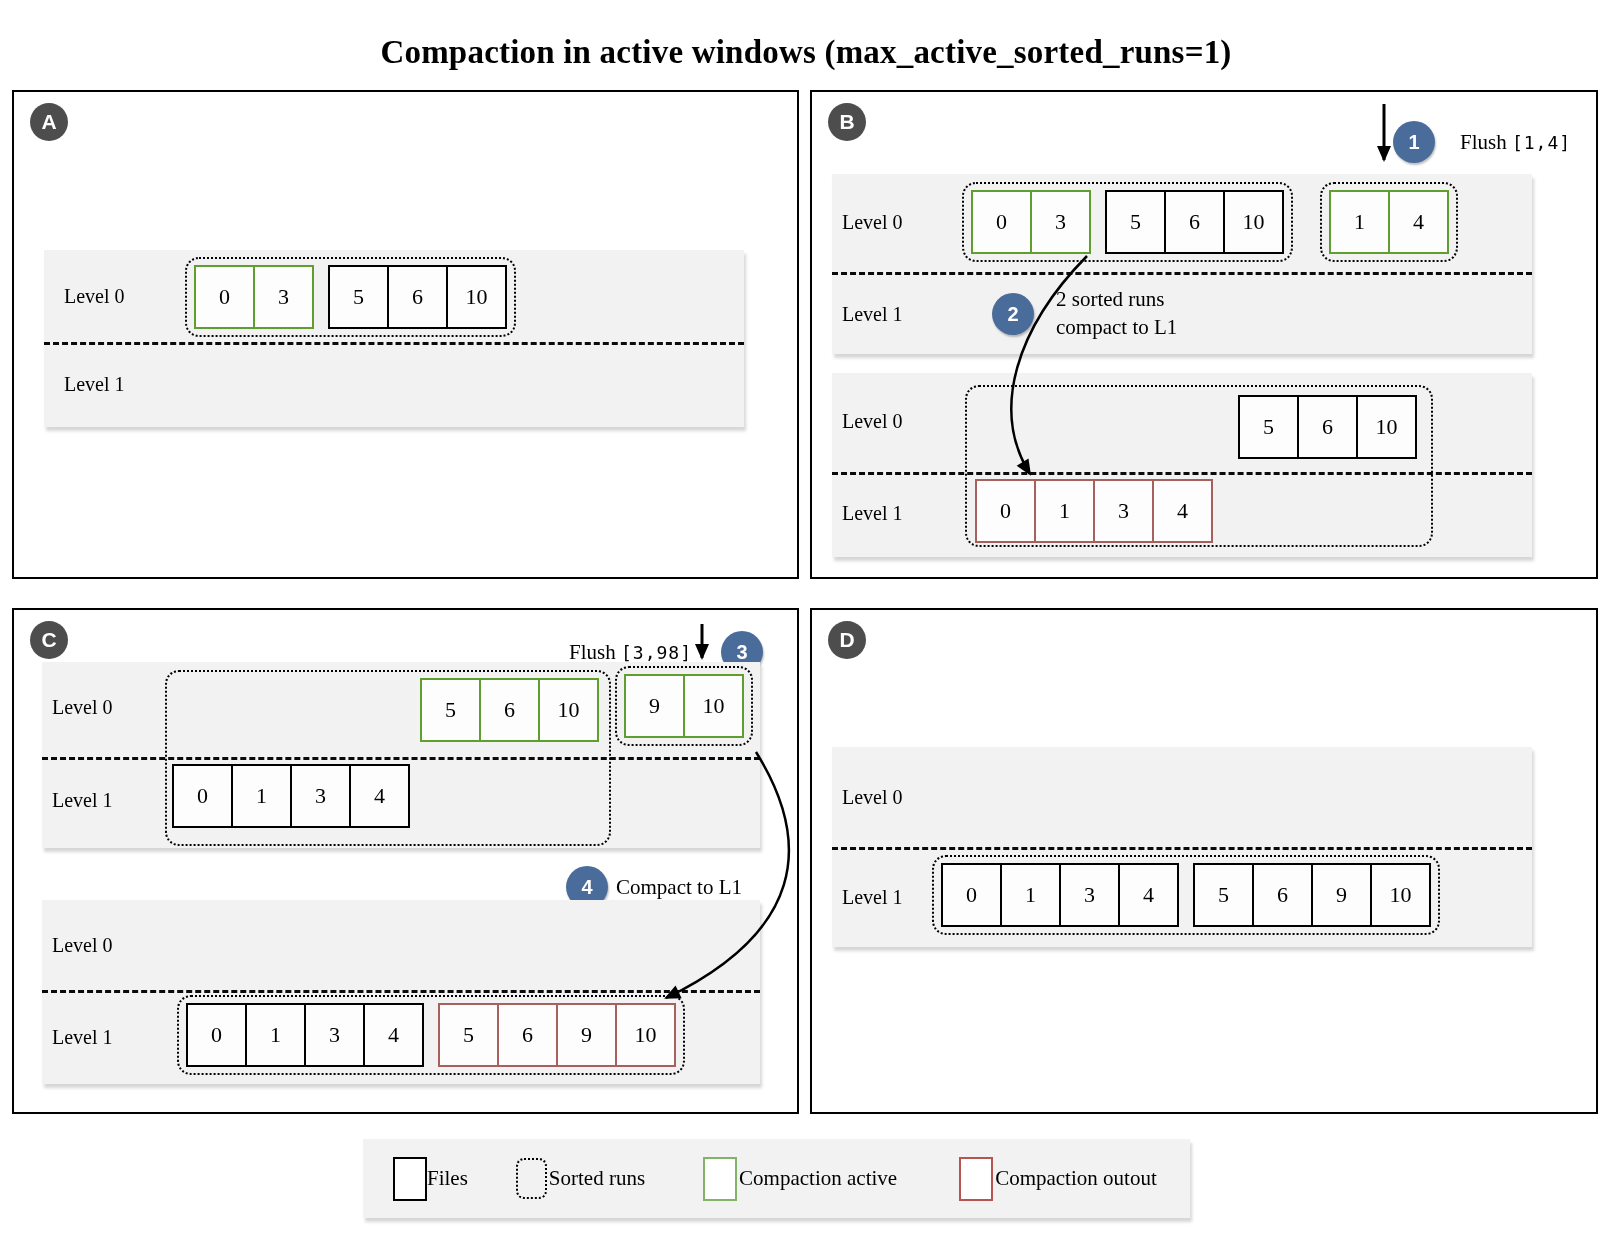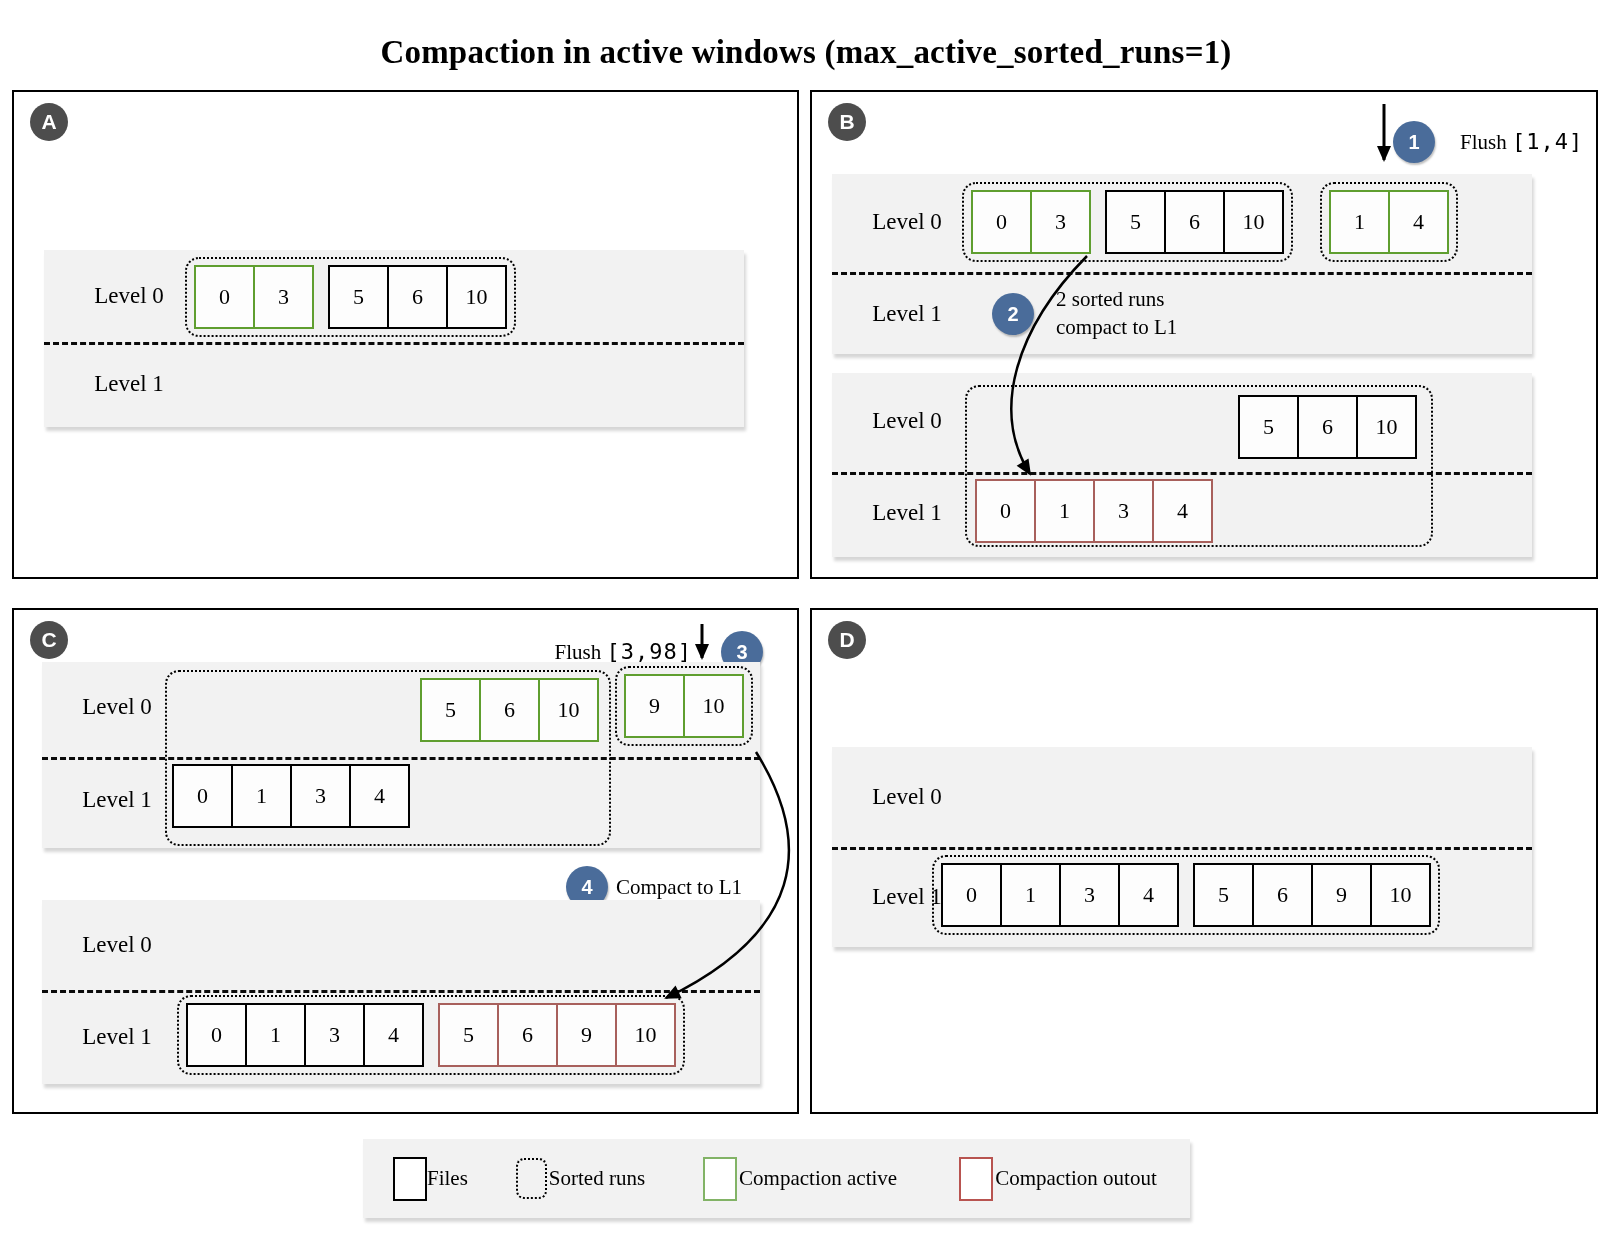--- a/index.html
+++ b/index.html
@@ -11,42 +11,42 @@
 
   .panel{position:absolute;border:2.5px solid #000;background:#fff;}
   .panel-badge{position:absolute;left:16px;top:11px;width:38px;height:38px;border-radius:50%;
 
 
     background:var(--panel_badge,#4d4d4d);color:#fff;font-family:"Liberation Sans",sans-serif;
     font-weight:bold;font-size:21px;display:flex;align-items:center;justify-content:center;}
 
   .band{position:absolute;background:var(--band,#f2f2f2);box-shadow:2px 4px 3px rgba(0,0,0,.16);}
   .sep{position:absolute;left:0;right:0;border-top:3px dashed #0b0b0b;}
-  .lvl{position:absolute;width:130px;text-align:center;font-size:23px;line-height:24px;}
+  .lvl{position:absolute;width:130px;font-size:20px;line-height:24px;}
 
   .run{position:absolute;display:inline-flex;gap:14px;padding:6px 7px;
        border:2.2px dotted #000;border-radius:14px;}
   .run-rect{position:absolute;border:2.2px dotted #000;border-radius:14px;}
 
   .box{display:flex;border:2.5px solid #000;background:#fdfdfd;box-sizing:content-box;}
   .box.abs{position:absolute;}
   .cell{width:57px;height:60px;display:flex;align-items:center;justify-content:center;
         font-size:22px;}
   .cell + .cell{border-left:2.5px solid #000;}
   .box.green{border-color:var(--input,#5f9e2f);}
   .box.green .cell + .cell{border-left-color:var(--input,#5f9e2f);}
   .box.red{border-color:var(--output,#a8605c);}
   .box.red .cell + .cell{border-left-color:var(--output,#a8605c);}
 
   .step{position:absolute;width:42px;height:42px;border-radius:50%;
         background:var(--step_badge,#4a6c9a);color:#fff;font-family:"Liberation Sans",sans-serif;
         font-weight:bold;font-size:20px;display:flex;align-items:center;justify-content:center;
         box-shadow:1px 2px 2px rgba(0,0,0,.25);}
   .ann{position:absolute;font-size:21px;line-height:28px;white-space:nowrap;}
-  .mono{font-family:"DejaVu Sans Mono",monospace;font-size:22px;letter-spacing:1px;}
+  .mono{font-family:"DejaVu Sans Mono",monospace;font-size:18px;letter-spacing:1px;}
 
   svg.overlay{position:absolute;left:0;top:0;pointer-events:none;}
 
   .legend{position:absolute;left:363px;top:1139px;width:827px;height:79px;
           background:var(--band,#f2f2f2);box-shadow:2px 4px 3px rgba(0,0,0,.16);
           display:flex;align-items:center;padding-left:30px;box-sizing:border-box;}
   .legend .swatch{width:34px;height:44px;background:#fff;box-sizing:border-box;flex:none;}
   .legend .sw-file{border:2.5px solid #000;}
   .legend .sw-run{width:31px;height:41px;border:2.2px dotted #000;border-radius:8px;background:transparent;}
   .legend .sw-in{border:2.5px solid var(--legend_input,#82b366);}

